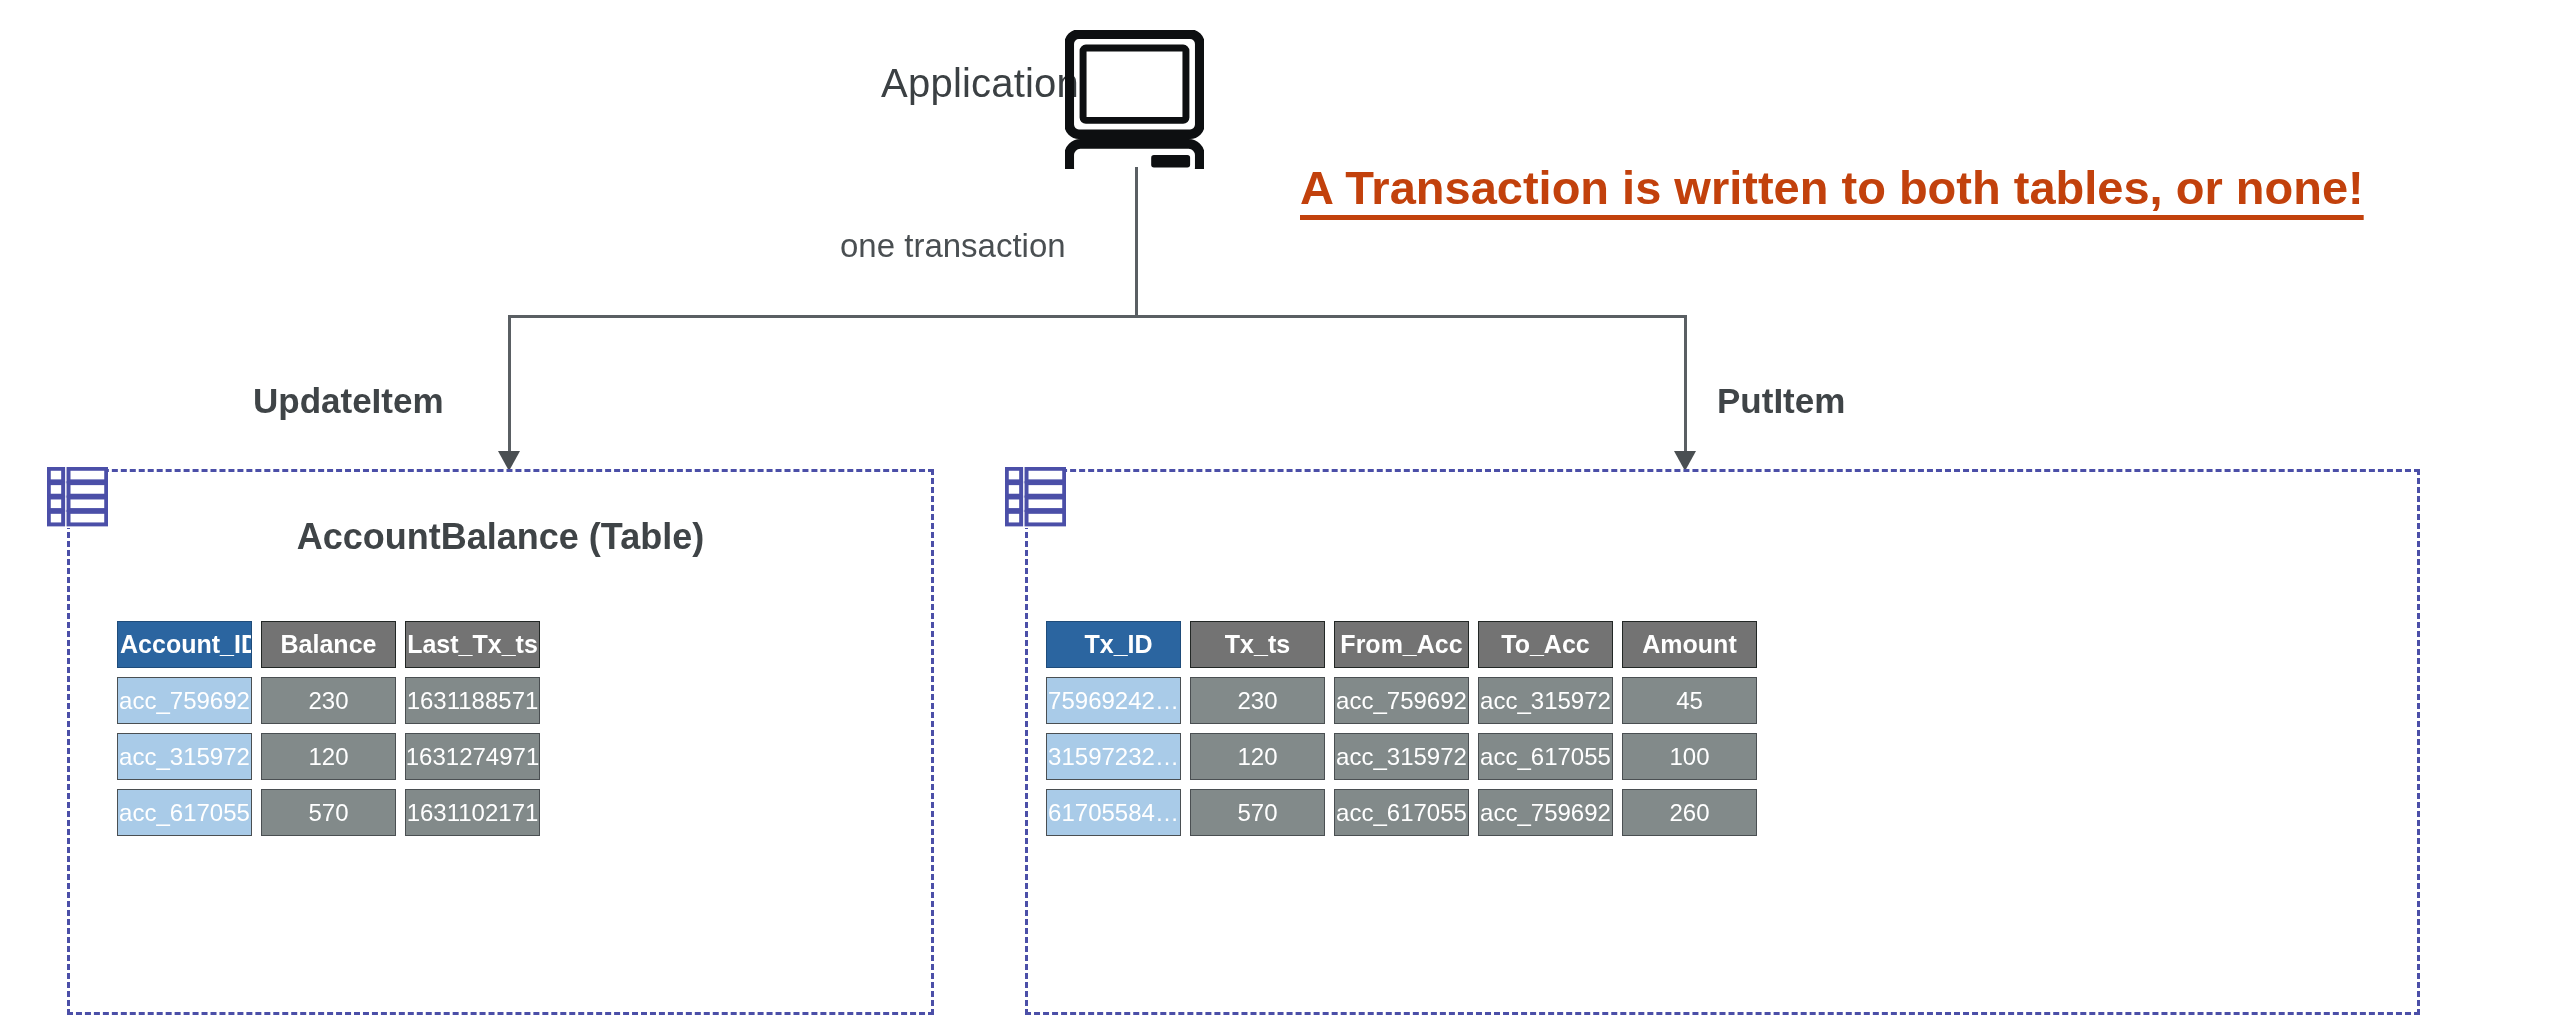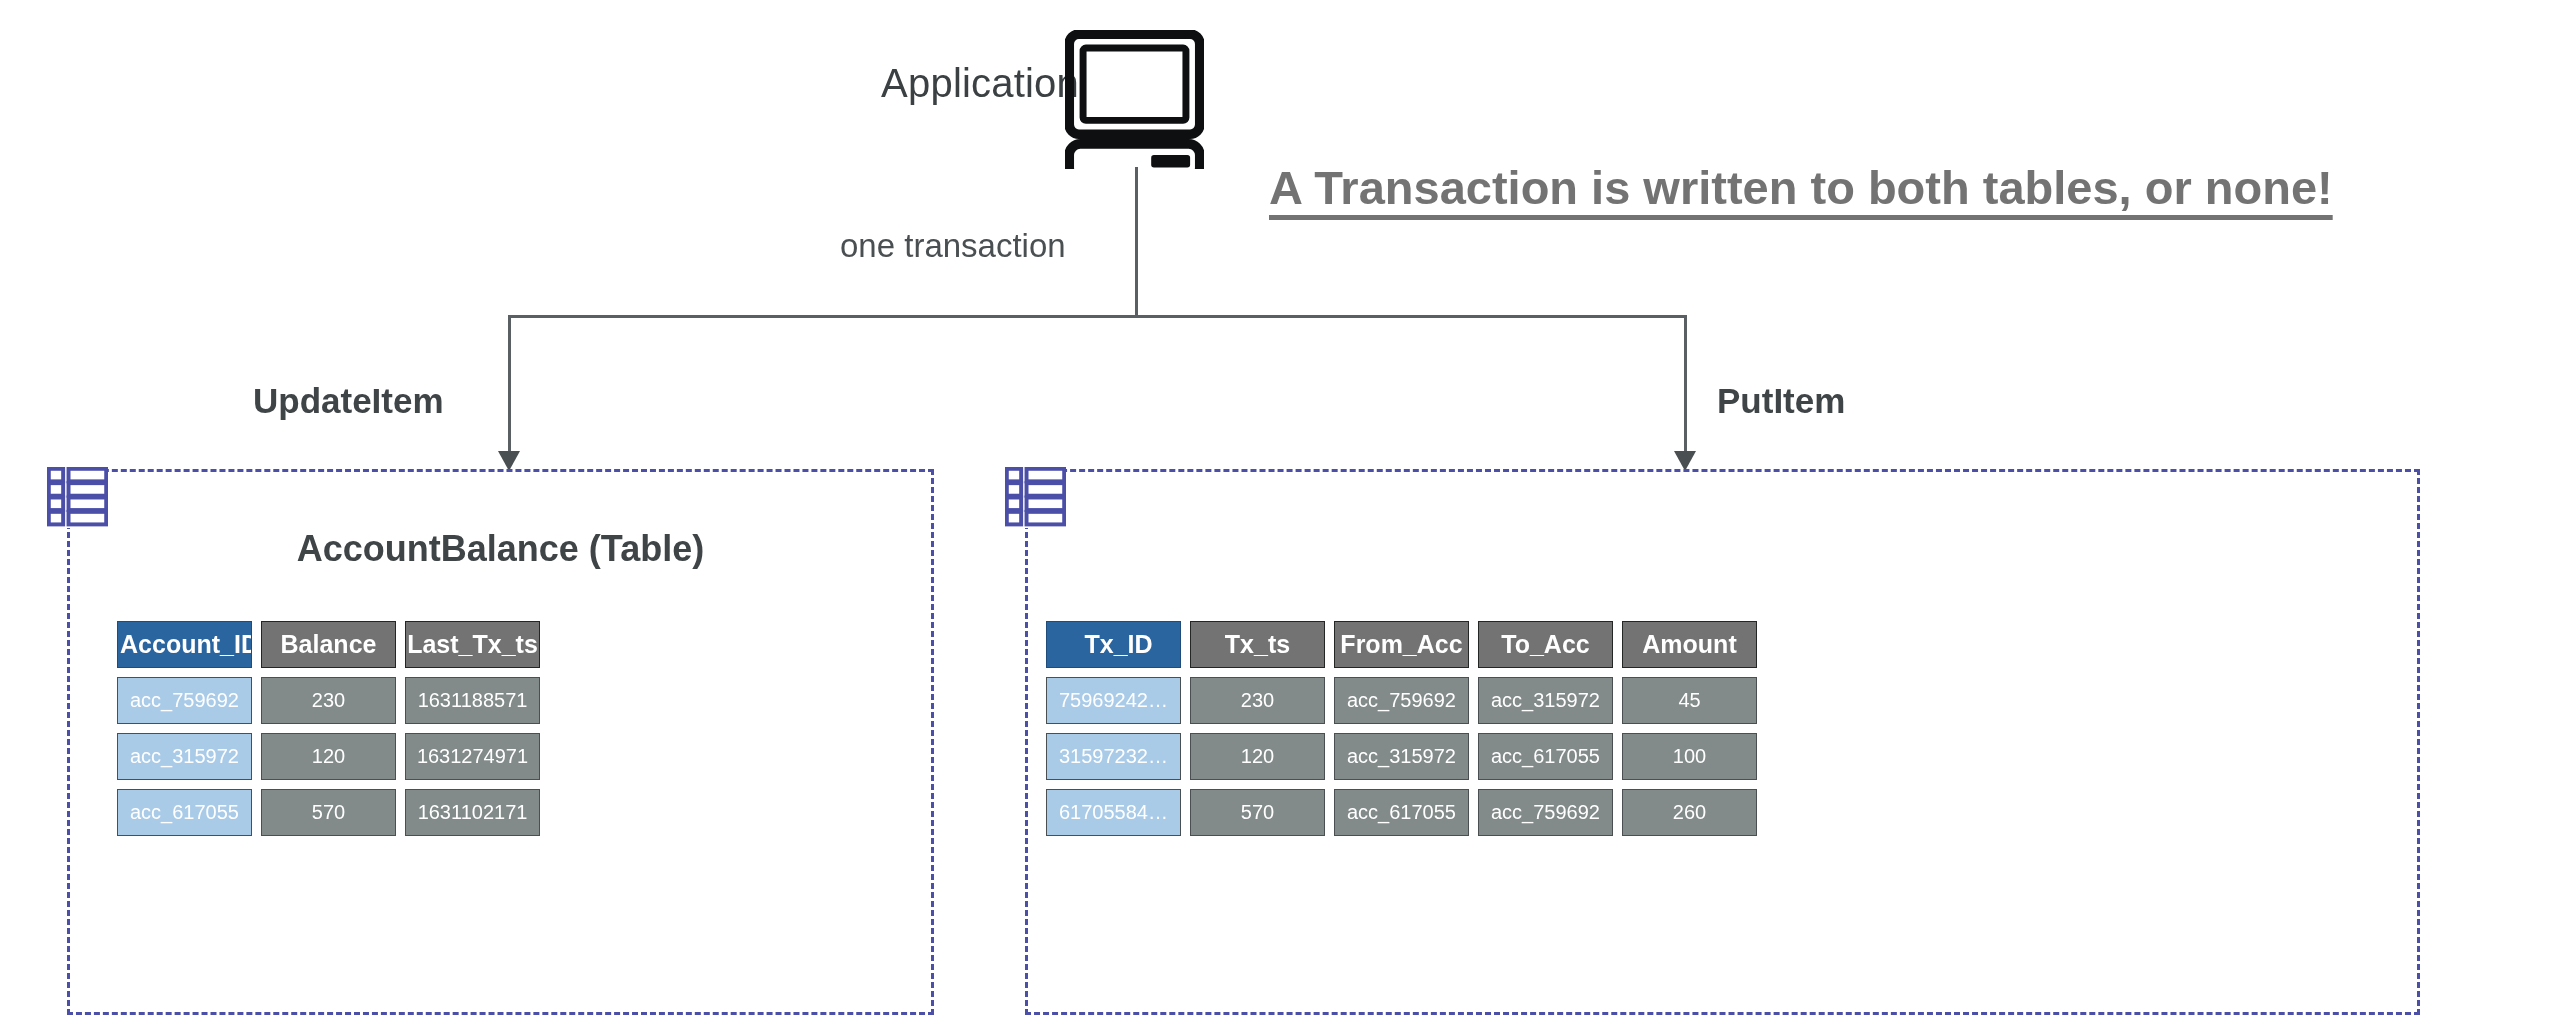--- a/index.html
+++ b/index.html
@@ -27,24 +27,24 @@
     white-space:nowrap;
   }
   .computer-icon{
     position:absolute;
     left:1065px; top:30px;
     width:139px; height:139px;
   }
 
   .headline{
     position:absolute;
-    left:1269px; top:160px;
+    left:1300px; top:160px;
     font-size:47px;
     font-weight:bold;
-    color:#737373;
+    color:#c2410c;
     white-space:nowrap;
     text-decoration:underline;
     text-decoration-thickness:4.5px;
     text-underline-offset:10.8px;
   }
 
   
   .conn-line{position:absolute;background:#5a5f63;}
   .v-stem{left:1135px; top:167px; width:2.7px; height:149px;}
   .h-bar{left:508px; top:315px; width:1179px; height:2.7px;}
@@ -90,21 +90,21 @@
 
   .db-icon{
     position:absolute;
     width:61px; height:61px;
     top:-5.4px; left:-23.4px;
     background:#ffffff;
   }
 
   .box-title{
     position:absolute;
-    top:56px;
+    top:44px;
     width:100%;
     text-align:center;
     font-size:36px;
     font-weight:bold;
     color:#3f4447;
     white-space:nowrap;
   }
 
   
   .grid{
@@ -114,21 +114,21 @@
   }
   .grid-left{ left:47px; top:149px; grid-template-columns:repeat(3,135px); }
   .grid-right{ left:18px; top:149px; grid-template-columns:repeat(5,135px); }
 
   .cell{
     height:47px;
     display:flex;
     align-items:center;
     justify-content:center;
     color:#ffffff;
-    font-size:20px;
+    font-size:24px;
     box-sizing:border-box;
     overflow:hidden;
     white-space:nowrap;
   }
   .hdr{font-weight:bold;font-size:25px;}
   .hdr-key{background:#2b65a0;border:1.8px solid #1f4c7a;padding-left:10px;}
   .hdr-plain{background:#737373;border:1.8px solid #222725;text-align:right;}
   .cell-key{background:#a9cbe8;border:1.8px solid #4a4f52;}
   .cell-plain{background:#828a8a;border:1.8px solid #4a4f52;}
 </style>

